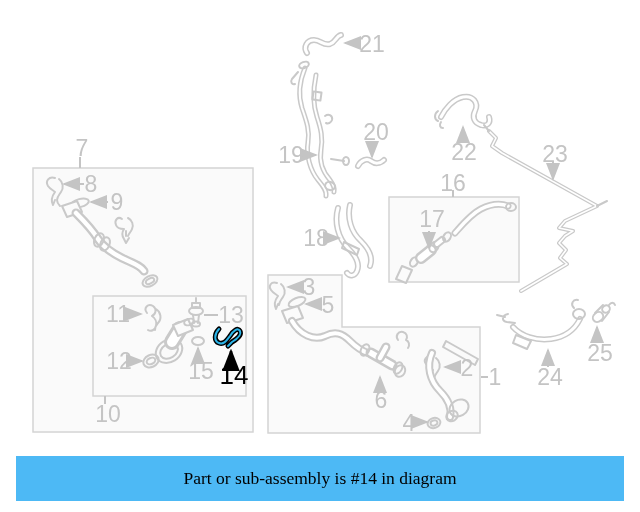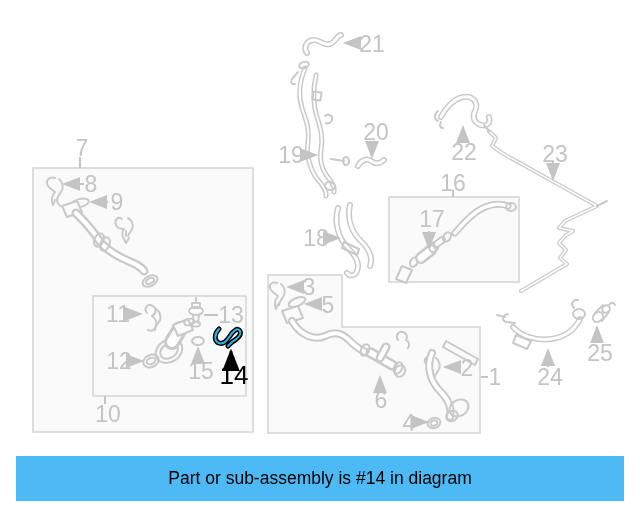--- a/index.html
+++ b/index.html
@@ -17,21 +17,21 @@
   .hoseO{fill:none;stroke:#c9c9c9;stroke-linecap:round;stroke-linejoin:round;}
   .hoseI{fill:none;stroke:#ffffff;stroke-linecap:round;stroke-linejoin:round;}
   .arrow{stroke:#c4c4c4;stroke-width:2;fill:none;}
   .arrowB{stroke:#000000;stroke-width:2.5;fill:none;}
   .hl-black{fill:none;stroke:#000000;stroke-width:5;stroke-linecap:round;stroke-linejoin:round;}
   .hl-cyan{fill:none;stroke:#2bb4e8;stroke-width:2;stroke-linecap:round;stroke-linejoin:round;}
   #banner{
     position:absolute;left:16px;top:456px;width:608px;height:45px;
     background:#4db9f5;color:#000000;display:flex;flex-direction:column;
     align-items:center;justify-content:center;text-align:center;
-    font-size:17.5px;line-height:21px;
+    font-size:17.5px;line-height:21px;font-family:Liberation Serif, serif;
   }
 </style>
 </head>
 <body>
 
 <svg id="stage" viewBox="0 0 640 512">
   <defs>
     <marker id="ag" markerWidth="9" markerHeight="7" refX="8" refY="3.5" orient="auto">
       <path d="M0,0 L9,3.5 L0,7 Z" fill="#c4c4c4"></path>
     </marker>

